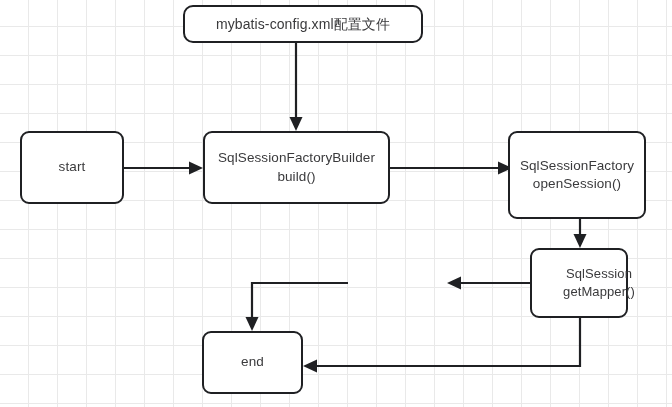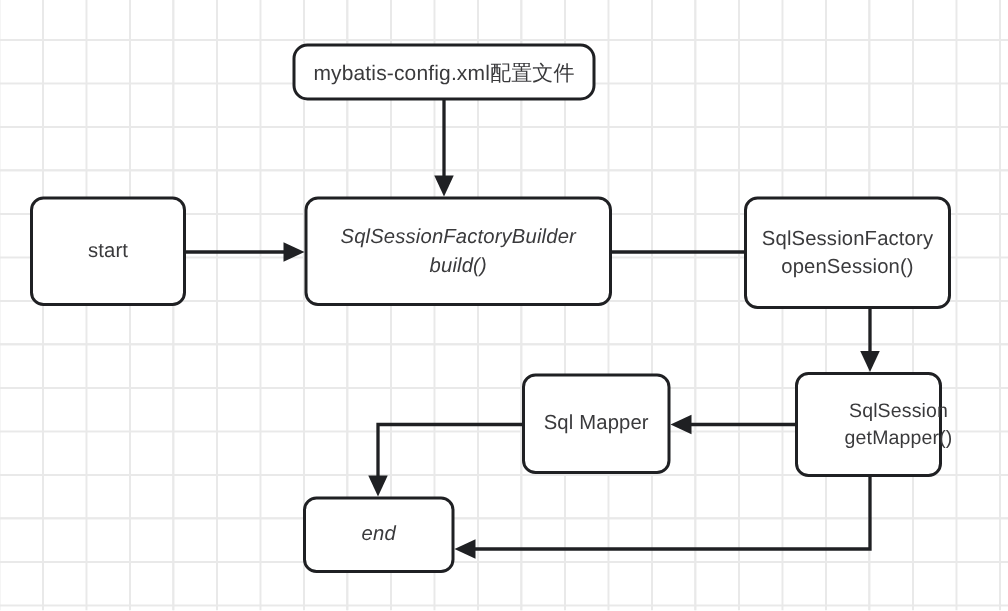--- a/index.html
+++ b/index.html
@@ -108,31 +108,30 @@
       <path d="M 348 283 L 252 283 L 252 322"></path>
       <polygon class="arrowhead" points="252,331 245.5,317 258.5,317"></polygon>
     </g>
 
     <g>
       <path d="M 580 318 L 580 366 L 312 366"></path>
       <polygon class="arrowhead" points="303,366 317,359.5 317,372.5"></polygon>
     </g>
   </svg>
 
-  <div class="node config" style="left:195px; top:5px; width:202px; height:38px;margin-top:24px;">mybatis-config.xml配置文件</div>
+  <div class="node config" style="left:183px; top:5px; width:240px; height:38px;">mybatis-config.xml配置文件</div>
 
   <div class="node" style="left:20px; top:131px; width:104px; height:73px;">start</div>
 
-  <div class="node" style="left:203px; top:131px; width:205px; height:73px;font-style:italic;">SqlSessionFactoryBuilder
+  <div class="node" style="left:203px; top:131px; width:187px; height:73px;">SqlSessionFactoryBuilder
 build()</div>
 
-  <div class="node" style="left:496px; top:131px; width:138px; height:75px;">SqlSessionFactory
+  <div class="node" style="left:508px; top:131px; width:138px; height:88px;">SqlSessionFactory
 openSession()</div>
 
   <div class="node small" style="left:530px; top:248px; width:98px; height:70px;padding-left:40px;">SqlSession
 getMapper()</div>
 
-  <div class="node" style="left:348px; top:249px; width:99px; height:67px;">Sql Mapper</div>
 
-  <div class="node" style="left:202px; top:331px; width:101px; height:51px;font-style:italic;">end</div>
+  <div class="node" style="left:202px; top:331px; width:101px; height:63px;">end</div>
 
 
 </div>
 
 </body></html>

